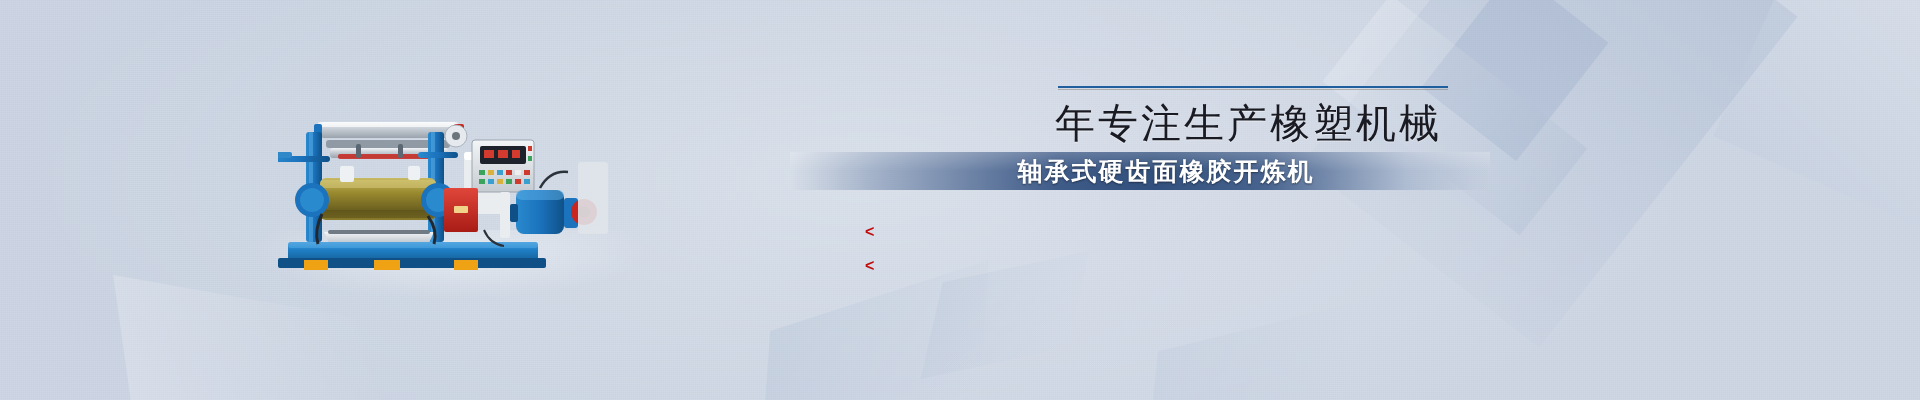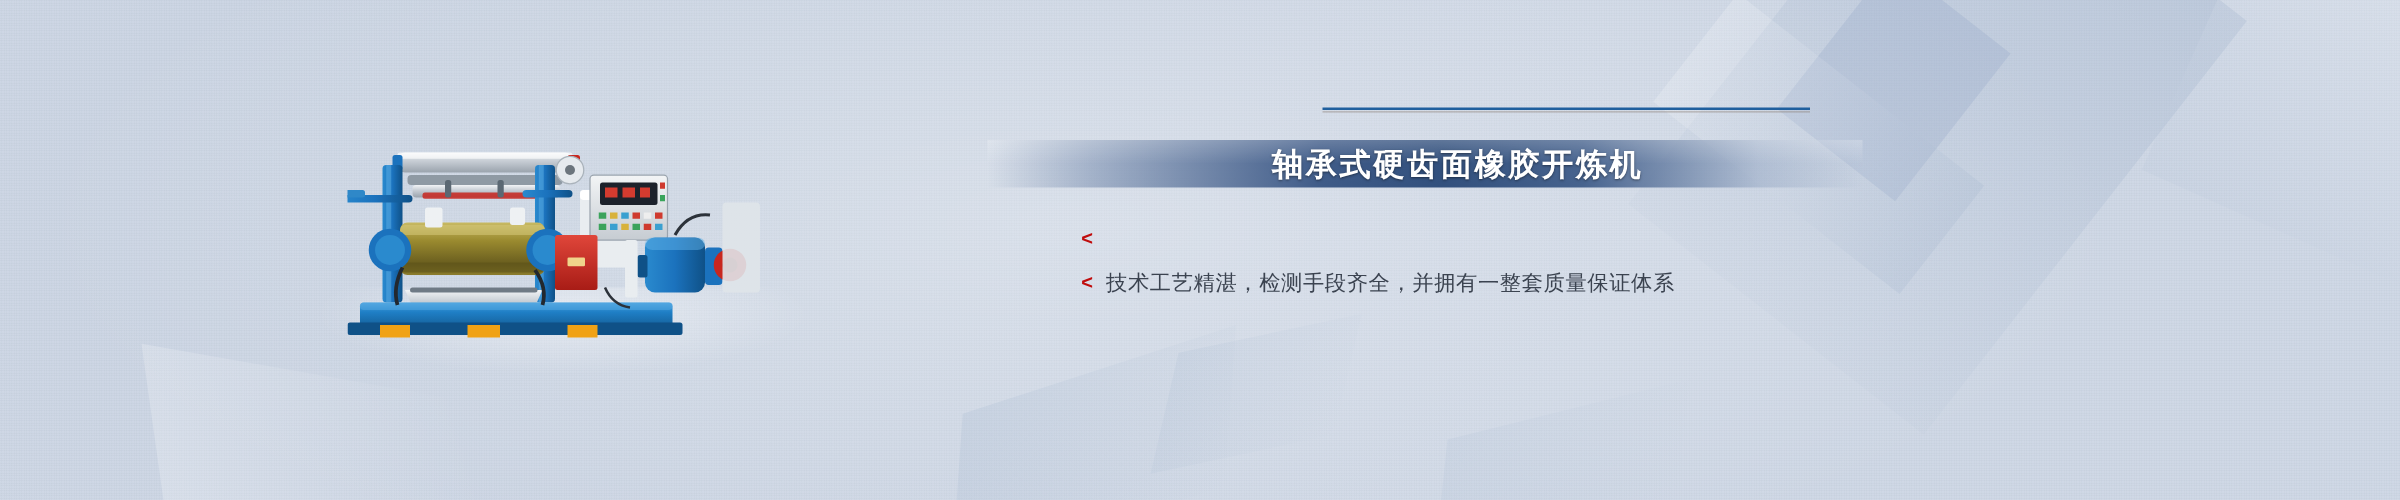--- a/index.html
+++ b/index.html
@@ -97,21 +97,21 @@
   .title {
     font-family:"Liberation Serif","DejaVu Serif",serif;
     font-size:40px; line-height:56px; letter-spacing:3px;
     color:#1a1a22; text-align:right; padding-right:48px;
     font-weight:400;
     text-shadow:0 1px 0 rgba(255,255,255,.45);
     white-space:nowrap;
   }
 
   .subbar {
-    position:relative; height:38px; margin-top:20px;
+    position:relative; height:38px; margin-top:0;
     background:linear-gradient(90deg,
        rgba(178,192,212,0) 0%,
        rgba(120,141,175,.55) 12%,
        #3f5b88 38%,
        #32507d 52%,
        #47638e 68%,
        rgba(150,168,196,.55) 88%,
        rgba(178,192,212,0) 100%);
     font-family:Liberation Mono, monospace;
   }
@@ -291,30 +291,30 @@
     </svg>
   </div>
 
   <div class="copy">
 
     <div class="rule">
       <div class="l1"></div>
       <div class="l2"></div>
     </div>
 
+    <div class="title">年专注生产橡塑机械</div>
 
     <div class="subbar">
       <div class="gloss"></div>
       <div class="subbar-text">轴承式硬齿面橡胶开炼机</div>
     </div>
 
     <div class="bullets">
       <div class="bullet">
         <span class="chev">&lt;</span>
       </div>
       <div class="bullet">
         <span class="chev">&lt;</span>
-        <span>技术工艺精湛，检测手段齐全，并拥有一整套质量保证体系</span>
       </div>
     </div>
 
   </div>
 </div>
 
 </body></html>

